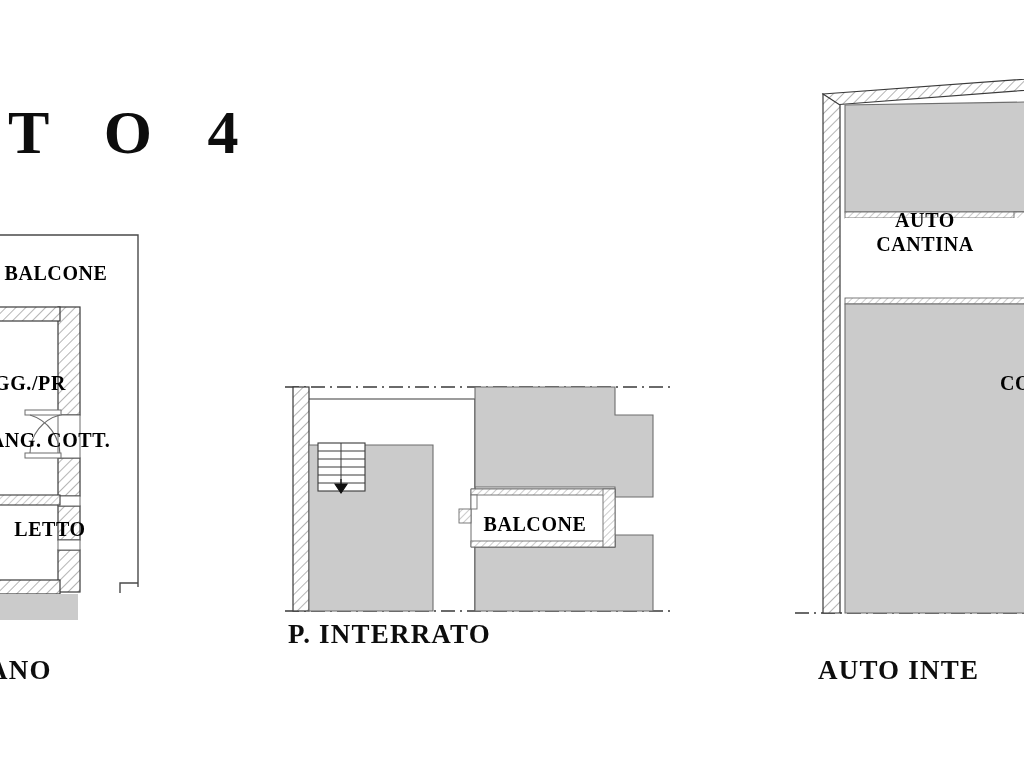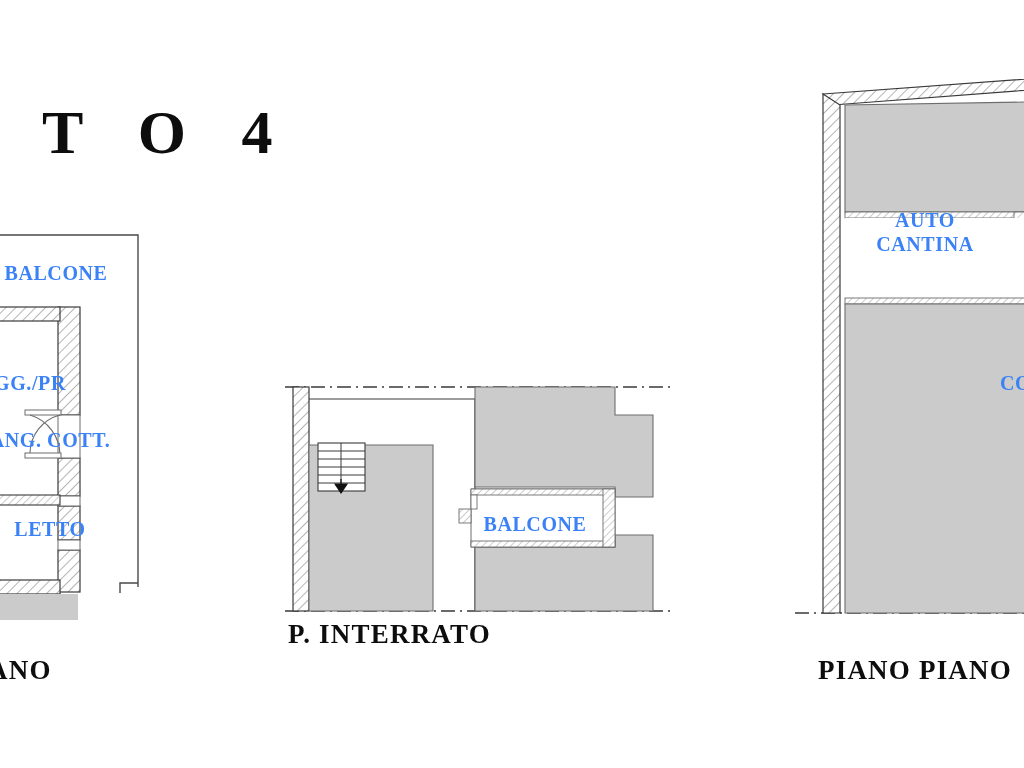--- a/index.html
+++ b/index.html
@@ -27,21 +27,20 @@
     position: absolute;
     left: 8px;
     top: 101px;
     font-size: 62px;
     font-weight: 700;
     letter-spacing: 20px;
     line-height: 1;
     white-space: nowrap;
     color: #0d0d0d;
     font-family: "Liberation Serif", "DejaVu Serif", serif;
-    margin-left: 34px;
   }
 
   
   .plan-svg {
     position: absolute;
     display: block;
   }
 
   .caption {
     position: absolute;
@@ -52,21 +51,21 @@
     color: #0d0d0d;
     font-family: "Liberation Serif", "DejaVu Serif", serif;
   }
 
   .room-label {
     position: absolute;
     font-size: 20px;
     font-weight: 700;
     letter-spacing: 0.6px;
     white-space: nowrap;
-    color: #3b82f6;
+    color: #000000;
     text-align: center;
     font-family: "Liberation Serif", "DejaVu Serif", serif;
   }
   .room-label.two-line {
     line-height: 1.18;
     white-space: normal;
   }
 </style>
 </head>
 <body>
@@ -208,15 +207,15 @@
     <path d="M 50 232 L 233 232 L 233 541 L 50 541 Z" fill="#cbcbcb" stroke="#6d6d6d" stroke-width="1.1"></path>
   </svg>
 
   <div class="room-label two-line" style="left:850px; top:209px; width:150px;">
     <span>AUTO</span><br>
     <span>CANTINA</span>
   </div>
 
   <div class="room-label" style="left:1000px; top:372px; width:80px; text-align:left;">COI</div>
 
-  <div class="caption" style="left:818px; top:655px;">PIANO PIANO</div>
+  <div class="caption" style="left:818px; top:655px;">AUTO INTE</div>
 
 </div>
 
 </body></html>

